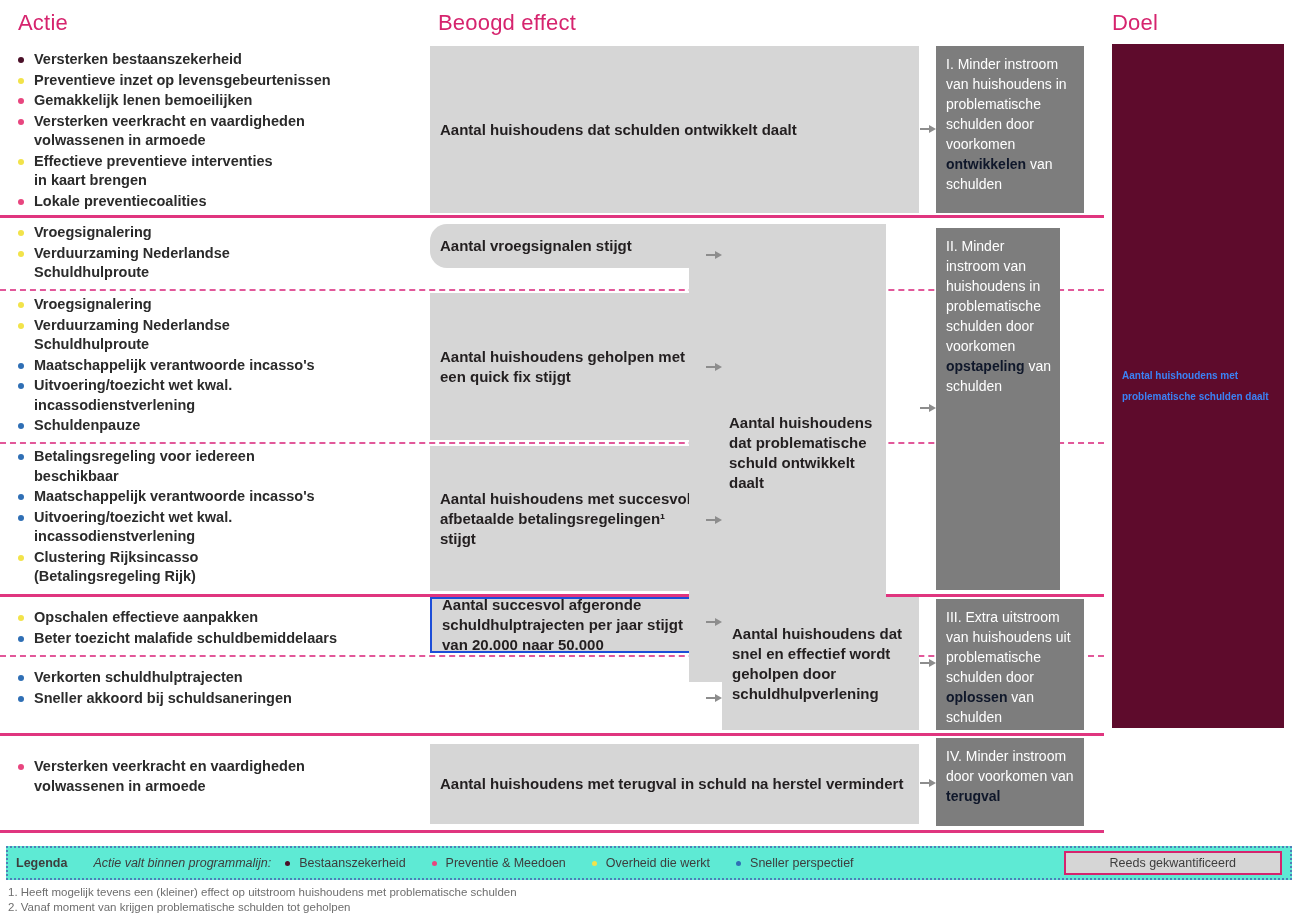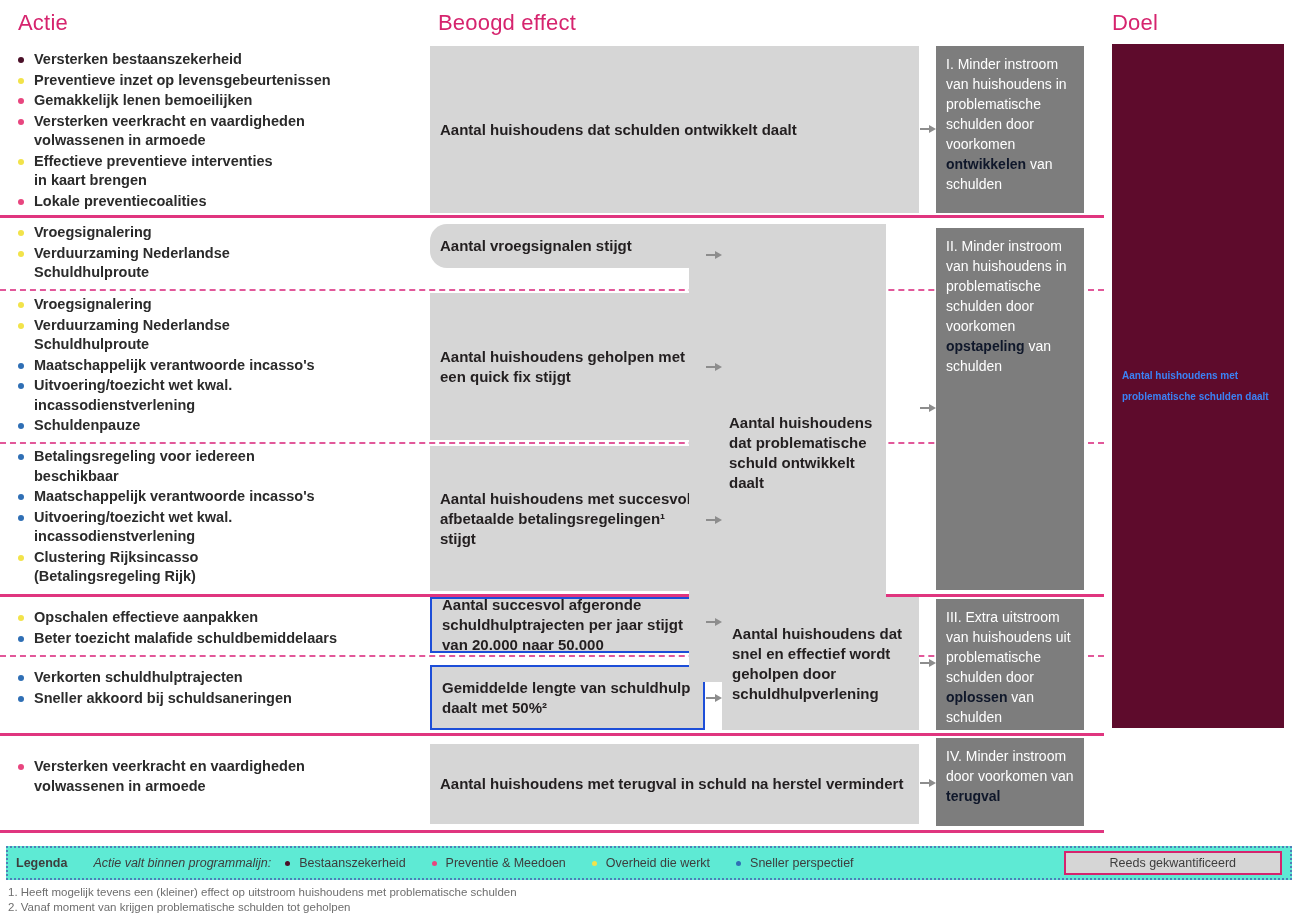--- a/index.html
+++ b/index.html
@@ -242,31 +242,30 @@
   <div class="ebox" id="ebox-0" style="left:430px; top:46px;  width:489px; height:167px;">Aantal huishoudens dat schulden ontwikkelt daalt</div>
 
   <div class="ebox" id="ebox-1" style="left:430px; top:224px; width:275px; height:44px;border-radius:17px;">Aantal vroegsignalen stijgt</div>
 
   <div class="ebox" id="ebox-2" style="left:430px; top:293px; width:275px; height:147px;">Aantal huishoudens geholpen met een quick fix stijgt</div>
 
   <div class="ebox" id="ebox-3" style="left:430px; top:446px; width:275px; height:145px;">Aantal huishoudens met succesvol afbetaalde betalingsregelingen¹ stijgt</div>
 
   <div class="ebox quant" id="ebox-4" style="left:430px; top:597px; width:275px; height:56px;">Aantal succesvol afgeronde schuldhulptrajecten per jaar stijgt van 20.000 naar 50.000</div>
 
-  <div class="ebox quant" id="ebox-5" style="left:430px; top:665px; width:275px; height:65px;">Gemiddelde lengte van schuldhulp daalt met 50%²</div>
 
   <div class="ebox" id="ebox-6" style="left:430px; top:744px; width:489px; height:80px;">Aantal huishoudens met terugval in schuld na herstel vermindert</div>
 
   <div class="ebox" id="mbox-0" style="left:689px; top:224px; width:197px; height:458px;padding-left:40px;">Aantal huishoudens dat problematische schuld ontwikkelt daalt</div>
 
   <div class="ebox" id="mbox-1" style="left:722px; top:597px; width:197px; height:133px;">Aantal huishoudens dat snel en effectief wordt geholpen door schuldhulpverlening</div>
 
   <div class="gbox" id="gbox-0" style="left:936px; top:46px;  width:148px; height:167px;"><span><span>I. </span><span>Minder instroom van huishoudens in problematische schulden door voorkomen </span><b>ontwikkelen</b><span> van schulden</span></span></div>
 
-  <div class="gbox" id="gbox-1" style="left:936px; top:228px; width:148px; height:362px;"><span><span>II. </span><span>Minder instroom van huishoudens in problematische schulden door voorkomen </span><b>opstapeling</b><span> van schulden</span></span></div>
+  <div class="gbox" id="gbox-1" style="left:936px; top:228px; width:124px; height:362px;"><span><span>II. </span><span>Minder instroom van huishoudens in problematische schulden door voorkomen </span><b>opstapeling</b><span> van schulden</span></span></div>
 
   <div class="gbox" id="gbox-2" style="left:936px; top:599px; width:148px; height:131px;"><span><span>III. </span><span>Extra uitstroom van huishoudens uit problematische schulden door </span><b>oplossen</b><span> van schulden</span></span></div>
 
   <div class="gbox" id="gbox-3" style="left:936px; top:738px; width:148px; height:88px;"><span><span>IV. </span><span>Minder instroom door voorkomen van </span><b>terugval</b><span></span></span></div>
 
   <div class="arrow" style="left:920px; top:125px; width:16px;">
     <div class="shaft"></div>
       <div class="head"></div>
   </div>
   <div class="arrow" style="left:706px; top:251px; width:16px;">

